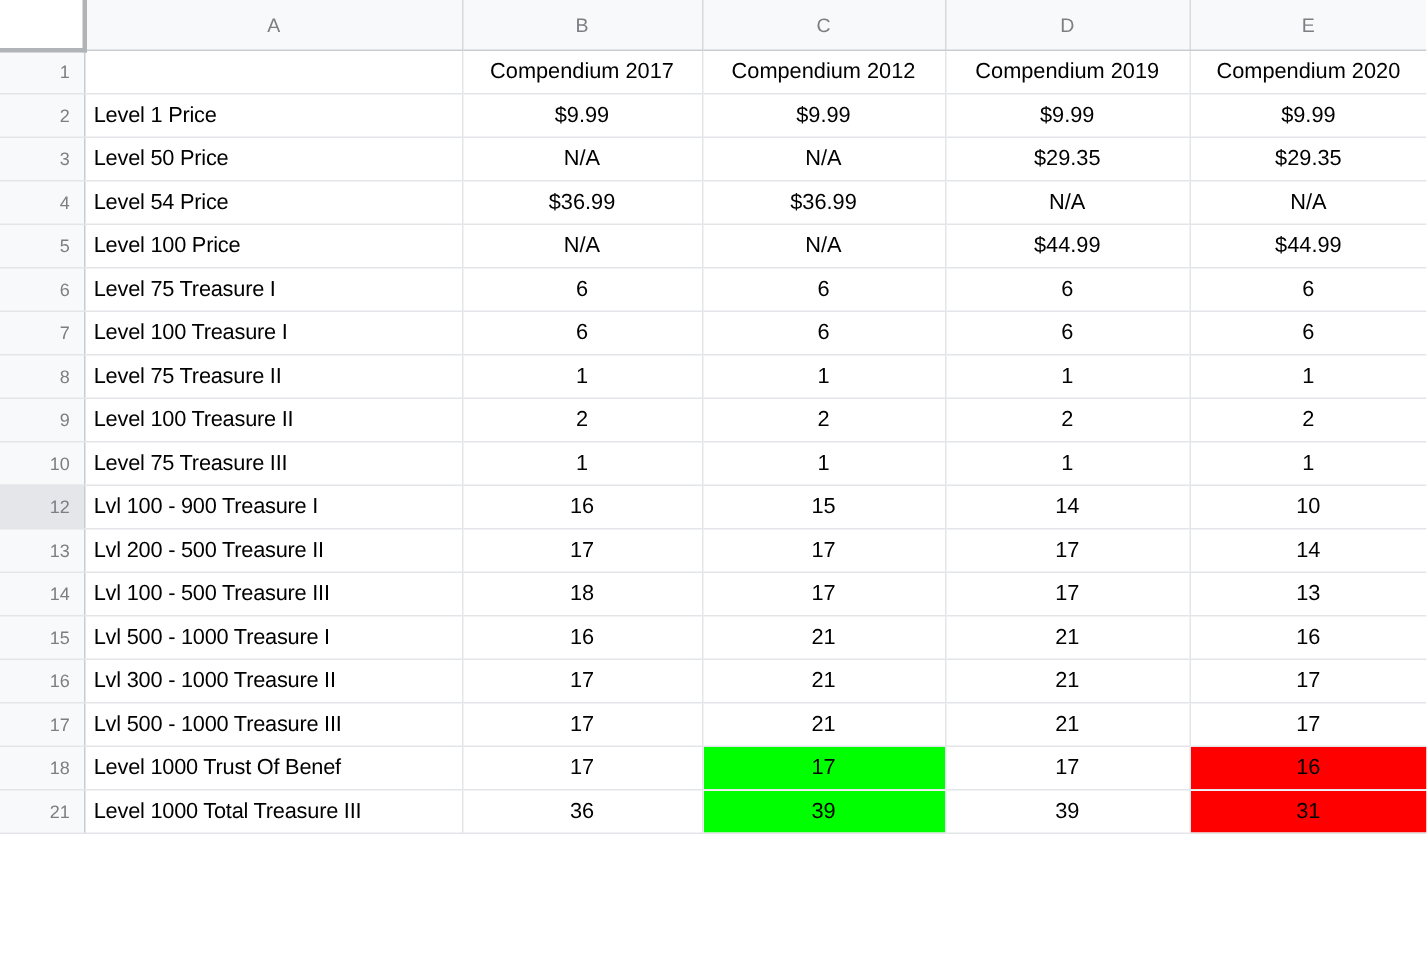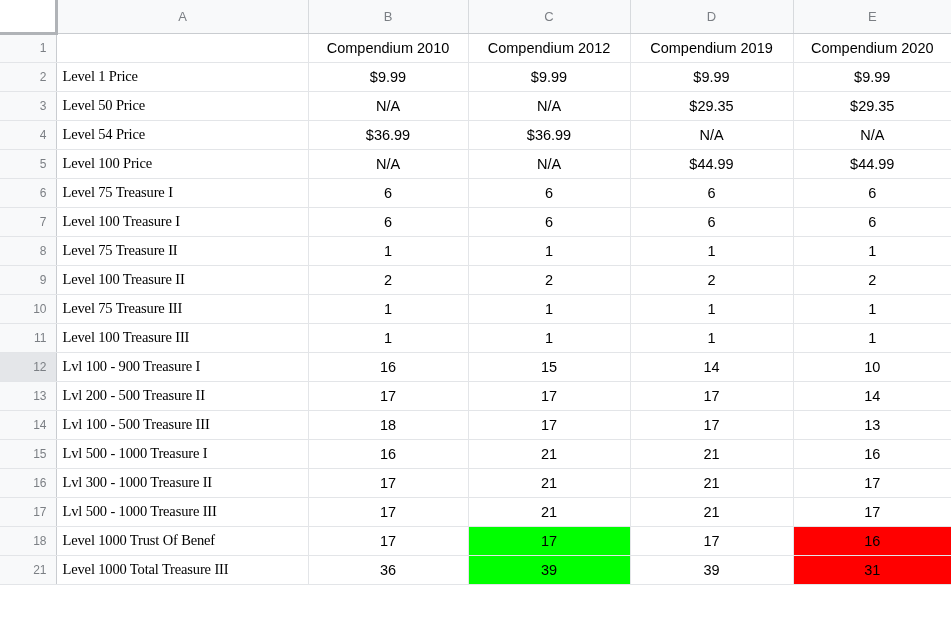--- a/index.html
+++ b/index.html
@@ -83,21 +83,21 @@
     border-bottom: 1px solid #e3e5e8;
     font-size: 14.5px;
     color: #000000;
     vertical-align: middle;
     padding: 0 5px;
     white-space: nowrap;
     overflow: hidden;
   }
   td.cell:last-child { border-right: none; }
 
-  td.cell.left   { text-align: left;  padding-left: 6px; letter-spacing: -0.15px; font-family: Liberation Serif, serif; }
+  td.cell.left   { text-align: left;  padding-left: 6px; letter-spacing: -0.15px; }
   td.cell.center { text-align: center; }
 
   td.cell.fill-green { background: #00ff00; }
   td.cell.fill-red   { background: #ff0000; }
 
   tr.hdr-row td.cell { font-size: 14.5px; }
 </style>
 </head>
 <body>
 
@@ -118,21 +118,21 @@
         <th class="colhdr">B</th>
         <th class="colhdr">C</th>
         <th class="colhdr">D</th>
         <th class="colhdr">E</th>
       </tr>
     </thead>
     <tbody id="grid-body">
         <tr class="hdr-row">
           <td class="rowhdr">1</td>
           <td class="cell left"></td>
-          <td class="cell center">Compendium 2010</td>
+          <td class="cell center">Compendium 2017</td>
           <td class="cell center">Compendium 2012</td>
           <td class="cell center">Compendium 2019</td>
           <td class="cell center">Compendium 2020</td>
         </tr>
         <tr>
           <td class="rowhdr">2</td>
           <td class="cell left">Level 1 Price</td>
           <td class="cell center">$9.99</td>
           <td class="cell center">$9.99</td>
           <td class="cell center">$9.99</td>
@@ -190,28 +190,20 @@
           <td class="rowhdr">9</td>
           <td class="cell left">Level 100 Treasure II</td>
           <td class="cell center">2</td>
           <td class="cell center">2</td>
           <td class="cell center">2</td>
           <td class="cell center">2</td>
         </tr>
         <tr>
           <td class="rowhdr">10</td>
           <td class="cell left">Level 75 Treasure III</td>
-          <td class="cell center">1</td>
-          <td class="cell center">1</td>
-          <td class="cell center">1</td>
-          <td class="cell center">1</td>
-        </tr>
-        <tr>
-          <td class="rowhdr">11</td>
-          <td class="cell left">Level 100 Treasure III</td>
           <td class="cell center">1</td>
           <td class="cell center">1</td>
           <td class="cell center">1</td>
           <td class="cell center">1</td>
         </tr>
         <tr>
           <td class="rowhdr selected">12</td>
           <td class="cell left">Lvl 100 - 900 Treasure I</td>
           <td class="cell center">16</td>
           <td class="cell center">15</td>

